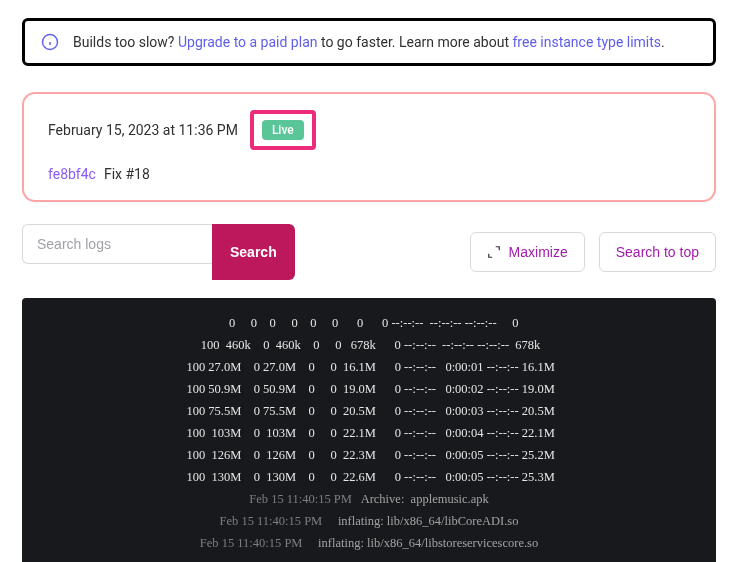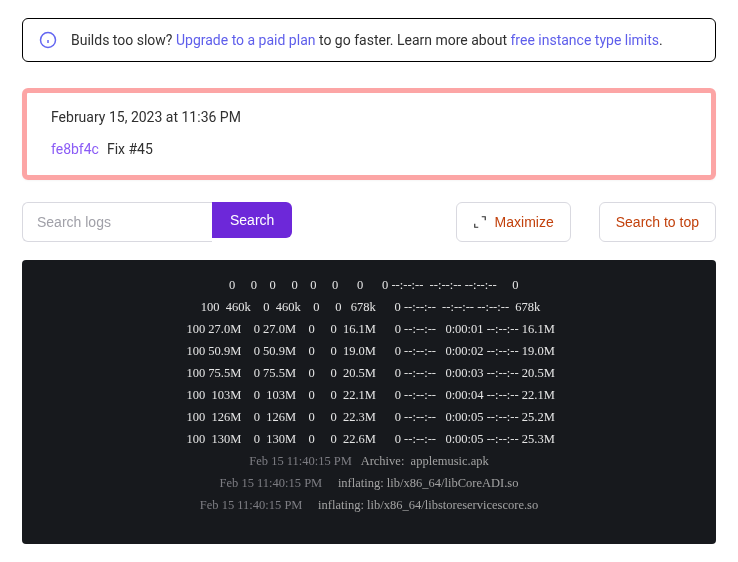--- a/index.html
+++ b/index.html
@@ -4,39 +4,39 @@
 <style>
 * { box-sizing: border-box; margin: 0; padding: 0; }
 body {
   font-family: -apple-system, BlinkMacSystemFont, "Segoe UI", Roboto, sans-serif;
   background: #ffffff;
   padding: 18px 22px;
   width: 738px;
   color: #303030;
 }
 .notice {
-  border: 1px solid #000000;
+  border: 3px solid #000000;
   border-radius: 6px;
   padding: 12px 16px;
   display: flex;
   align-items: center;
   gap: 14px;
   font-size: 14px;
   color: #303030;
   margin-bottom: 26px;
 }
 .notice .icon-wrap {
   width: 18px; height: 18px;
   display: flex; align-items: center; justify-content: center;
 }
 .notice a { color: #5e5eeb; text-decoration: none; }
 
 .build-card {
-  border: 5px solid #fca5a5;
-  border-radius: 6px;
+  border: 2px solid #fca5a5;
+  border-radius: 13px;
   padding: 16px 24px 18px 24px;
   box-shadow: 0 1px 2px rgba(0,0,0,0.04);
   margin-bottom: 22px;
 }
 .build-card .row1 {
   display: flex;
   align-items: center;
   gap: 12px;
   margin-bottom: 16px;
 }
@@ -57,57 +57,57 @@
 }
 .commit-line {
   font-size: 14px;
   color: #303030;
 }
 .commit-line .hash { color: #8b5cf6; margin-right: 8px; }
 
 .controls {
   display: flex;
   align-items: center;
-  gap: 16px;
+  gap: 2px;
   margin-bottom: 18px;
 }
 .search-wrap {
   display: flex;
 }
 .search-input {
   width: 190px;
   height: 40px;
   border: 1px solid #d9d9e0;
   border-right: none;
   border-radius: 6px 0 0 6px;
   padding: 0 14px;
   font-size: 14px;
   color: #303030;
 }
 .search-input::placeholder { color: #a0a0a8; }
 .search-btn {
-  height: 36px;
+  height: 56px;
   padding: 0 18px;
-  background: #6d28d9;
+  background: #be185d;
   color: #ffffff;
   border: none;
   border-radius: 0 6px 6px 0;
   font-size: 14px;
-  font-weight: 400;
+  font-weight: 700;
   cursor: pointer;
 }
 .spacer { flex: 1; }
 .btn-secondary {
   height: 40px;
   padding: 0 16px;
   background: #ffffff;
   border: 1px solid #d9d9e0;
   border-radius: 6px;
   font-size: 14px;
-  color: #c2410c;
+  color: #a21caf;
   cursor: pointer;
   display: inline-flex;
   align-items: center;
   gap: 8px;
   margin-left: 12px;
 }
 .btn-secondary svg { display: block; }
 
 .log-panel {
   background: #17191d;
@@ -137,23 +137,26 @@
     </svg>
   </span>
   <span>
     <span>Builds too slow? </span><a href="#">Upgrade to a paid plan</a><span> to go faster. Learn more about </span><a href="#">free instance type limits</a><span>.</span>
   </span>
 </div>
 
 <div class="build-card">
   <div class="row1">
     <span class="build-date">February 15, 2023 at 11:36 PM</span>
+    <span class="live-badge-box">
+      <span class="live-badge">Live</span>
+    </span>
   </div>
   <div class="commit-line">
-    <span class="hash">fe8bf4c</span><span>Fix #45</span>
+    <span class="hash">fe8bf4c</span><span>Fix #18</span>
   </div>
 </div>
 
 <div class="controls">
   <div class="search-wrap">
     <input class="search-input" type="text" placeholder="Search logs" style="">
     <button class="search-btn">Search</button>
   </div>
   <div class="spacer"></div>
   <button class="btn-secondary">

